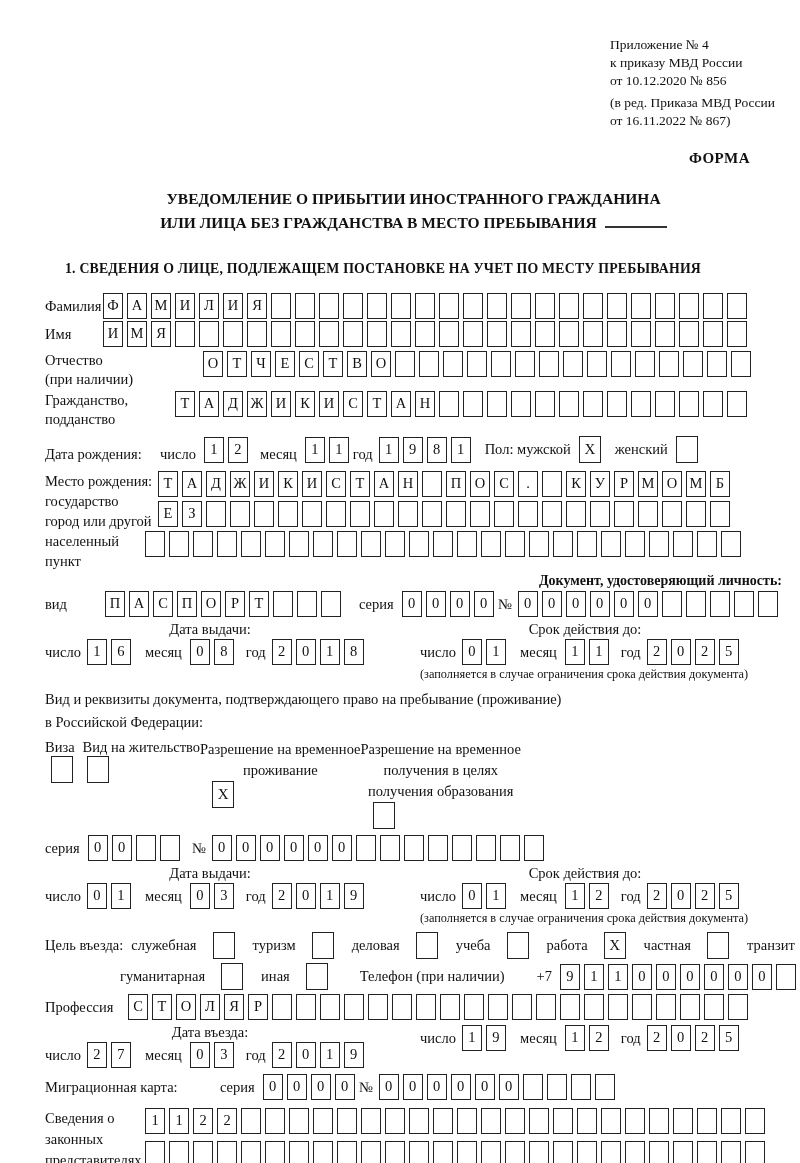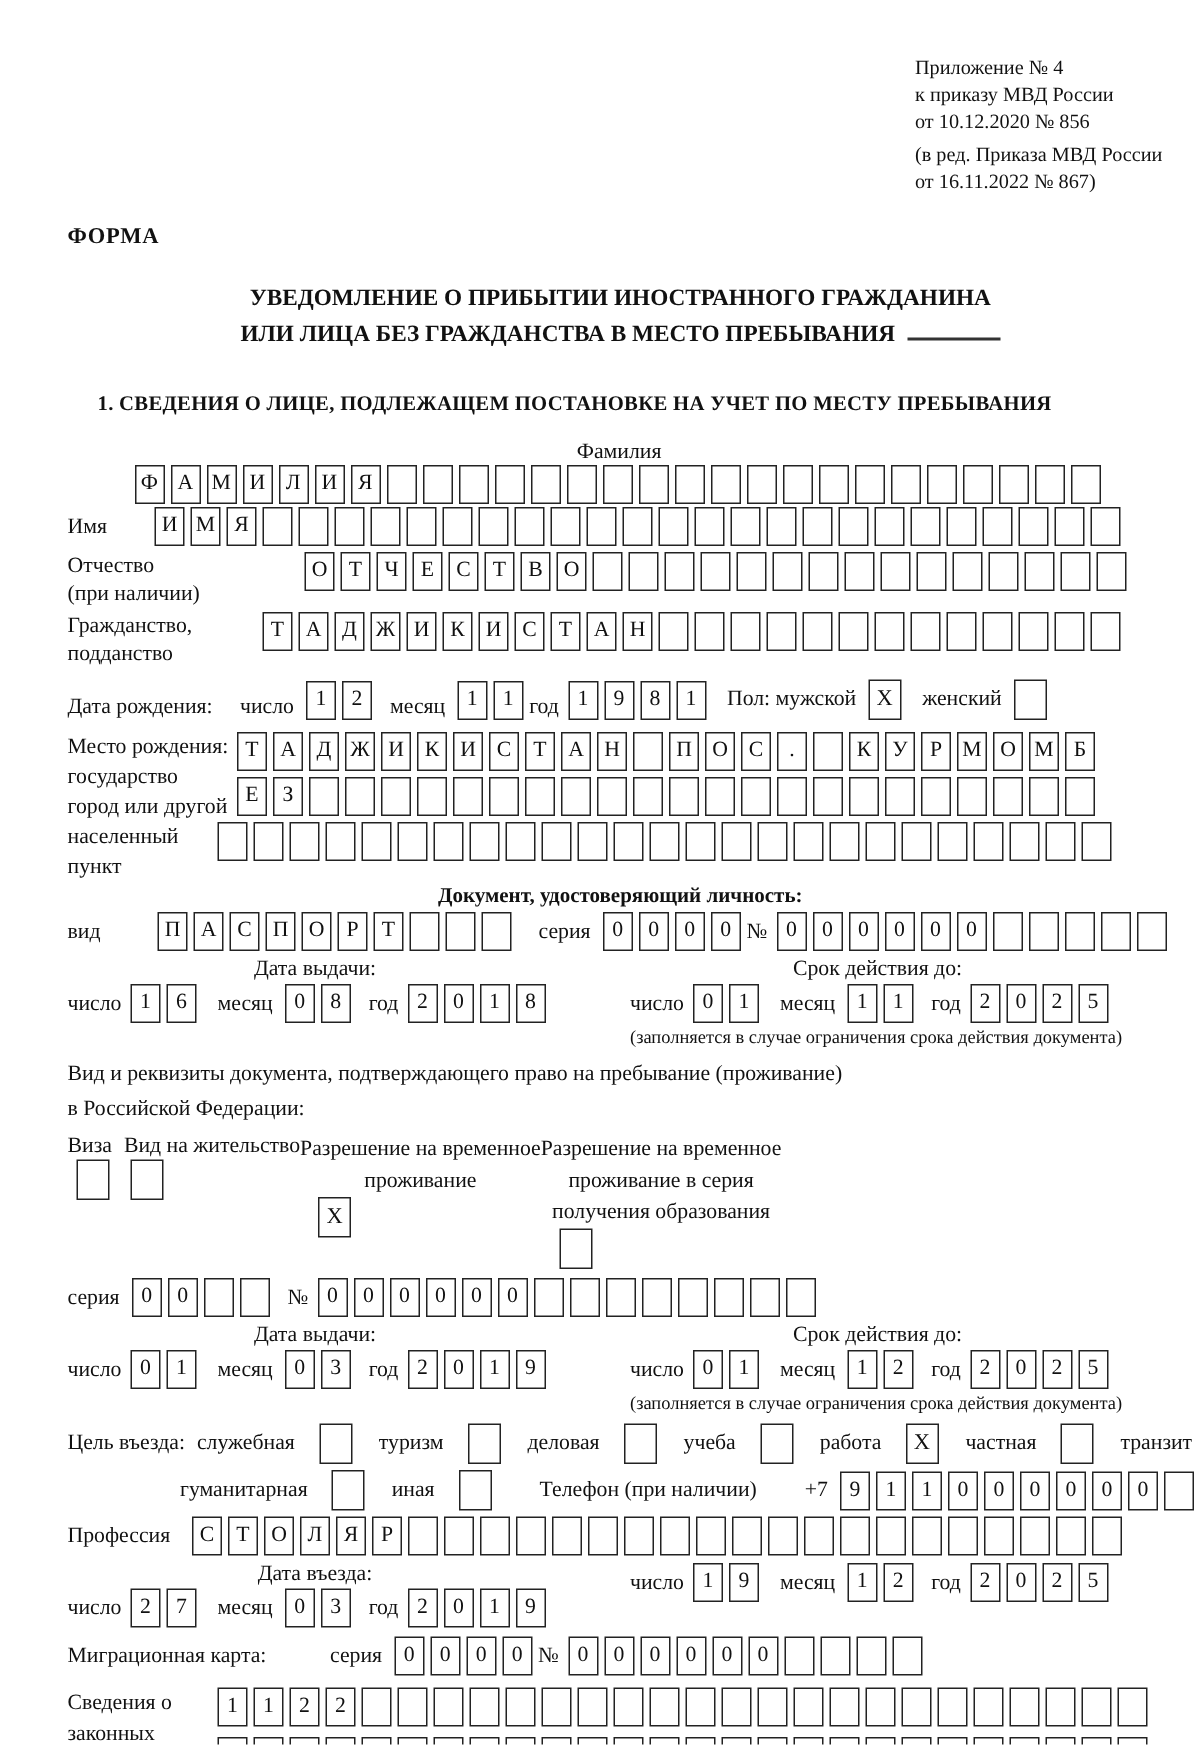--- a/index.html
+++ b/index.html
@@ -6,21 +6,21 @@
   body {
     width:800px; height:1163px;
     font-family:"Liberation Serif", serif;
     color:#111; overflow:hidden;
   }
   .page { padding:36px 18px 0 45px; box-sizing:border-box; }
 
   
   .hdr { width:195px; margin-left:565px; font-size:13.5px; line-height:1.32; }
   .hdr .grp2 { margin-top:5px; }
-  .forma { padding-right:32px; font-weight:bold; font-size:15px; margin-top:20px; letter-spacing:.5px; }
+  .forma { text-align:right; padding-right:32px; font-weight:bold; font-size:15px; margin-top:20px; letter-spacing:.5px; }
 
   
   .title { text-align:center; font-weight:bold; font-size:15.5px; line-height:1.55; margin-top:20px; }
   .blank-line { display:inline-block; width:62px; border-bottom:2px solid #333; height:14px; margin-left:8px; }
   .sec-title { font-weight:bold; font-size:13.8px; margin-top:26px; margin-left:20px; letter-spacing:.2px; }
 
   
   .row { display:flex; align-items:center; }
   .row-top { display:flex; align-items:flex-start; }
   .lbl { font-size:14.5px; white-space:nowrap; }
@@ -51,21 +51,21 @@
   .sex-grp { display:flex; align-items:center; margin-left:10px; }
 
   
   .bp { display:flex; margin-top:8px; }
   .bp-labels { width:113px; flex:0 0 auto; font-size:14.5px; line-height:1.38; }
   .bp-rows .cells { margin-bottom:4px; }
   .bp-rows .r2 { margin-left:0px; }
   .bp-rows .r3 { margin-left:-13px; }
 
   
-  .center-bold { text-align:center; font-weight:bold; font-size:14px; margin-top:2px; }
+  .center-bold { text-align:right; font-weight:bold; font-size:14px; margin-top:2px; }
   .w-vid { width:60px; }
 
   
   .dates { display:flex; margin-top:4px; }
   .dates .col-l { width:375px; flex:0 0 auto; }
   .dates .col-r { flex:1; }
   .d-head { text-align:center; font-size:14.5px; font-weight:normal; }
   .d-head-l { width:330px; }
   .d-head-r { width:330px; }
   .dateline { display:flex; align-items:center; margin-top:1px; }
@@ -106,21 +106,21 @@
 
   <div class="title">
     <div>УВЕДОМЛЕНИЕ О ПРИБЫТИИ ИНОСТРАННОГО ГРАЖДАНИНА</div>
     <div>
       <span>ИЛИ ЛИЦА БЕЗ ГРАЖДАНСТВА В МЕСТО ПРЕБЫВАНИЯ</span><span class="blank-line"></span>
     </div>
   </div>
 
   <div class="sec-title">1. СВЕДЕНИЯ О ЛИЦЕ, ПОДЛЕЖАЩЕМ ПОСТАНОВКЕ НА УЧЕТ ПО МЕСТУ ПРЕБЫВАНИЯ</div>
 
-  <div class="row" style="margin-top:16px;flex-direction:column;">
+  <div class="row" style="margin-top:16px;">
     <span class="lbl w-surname">Фамилия</span>
     <span class="cells">
         <span class="cell">Ф</span>
         <span class="cell">А</span>
         <span class="cell">М</span>
         <span class="cell">И</span>
         <span class="cell">Л</span>
         <span class="cell">И</span>
         <span class="cell">Я</span>
         <span class="cell"></span>
@@ -465,21 +465,21 @@
     <span class="rc-item">
       <span class="rc-label-c">
         <span>Разрешение на временное</span><br>
         <span>проживание</span>
       </span>
       <span class="cbox">X</span>
     </span>
     <span class="rc-item">
       <span class="rc-label-c">
         <span>Разрешение на временное</span><br>
-        <span>проживание в серия</span><br>
+        <span>получения в целях</span><br>
         <span>получения образования</span>
       </span>
       <span class="cbox"></span>
     </span>
   </div>
 
   <div class="row mt6">
     <span class="lbl mr8">серия</span>
     <span class="cells">
         <span class="cell">0</span>

